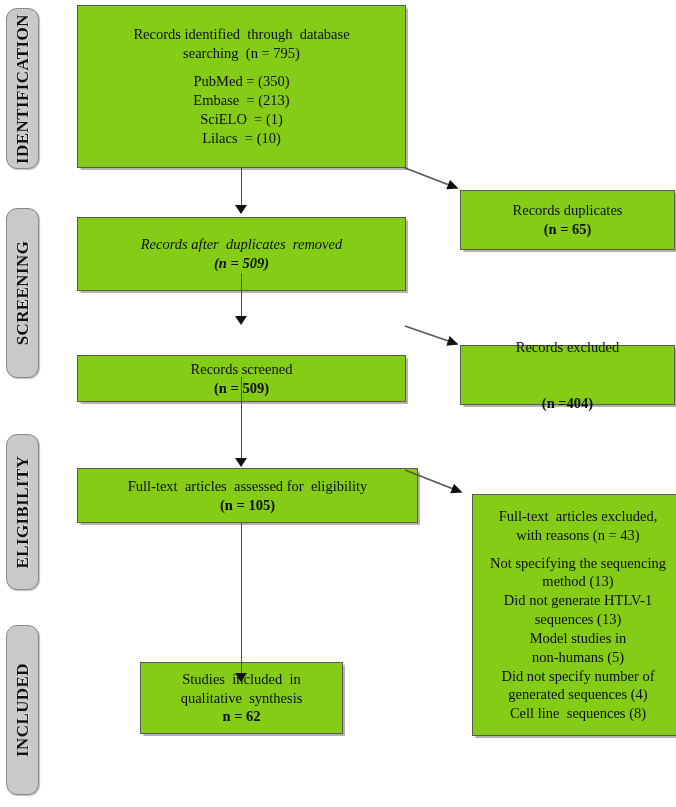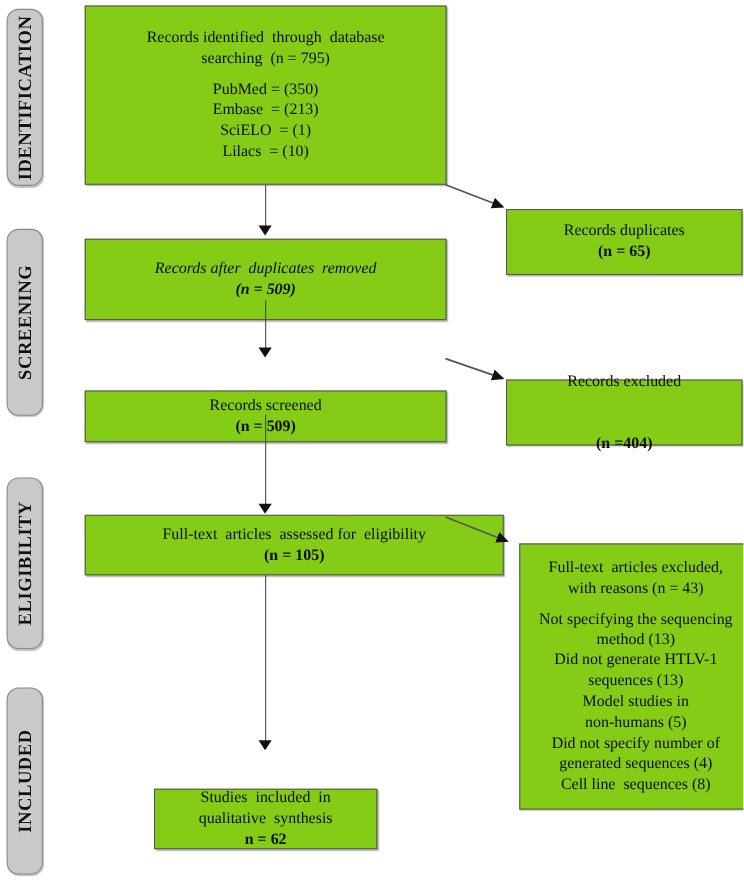--- a/index.html
+++ b/index.html
@@ -117,26 +117,26 @@
   <div class="flow-box" style="left:77px; top:217px; width:329px; height:74px;font-style:italic;">
     <span class="line">Records after  duplicates  removed</span>
     <span class="line bold">(n = 509)</span>
   </div>
 
   <div class="flow-box" style="left:77px; top:326px; width:329px; height:47px;margin-top:29px;">
     <span class="line">Records screened</span>
     <span class="line bold">(n = 509)</span>
   </div>
 
-  <div class="flow-box" style="left:77px; top:468px; width:381px; height:55px;">
+  <div class="flow-box" style="left:77px; top:468px; width:341px; height:55px;">
     <span class="line">Full-text  articles  assessed for  eligibility</span>
     <span class="line bold">(n = 105)</span>
   </div>
 
-  <div class="flow-box" style="left:140px; top:717px; width:203px; height:55px;">
+  <div class="flow-box" style="left:140px; top:662px; width:203px; height:72px;">
     <span class="line">Studies  included  in</span>
     <span class="line">qualitative  synthesis</span>
     <span class="line bold">n = 62</span>
   </div>
 
   <div class="flow-box" style="left:460px; top:190px; width:215px; height:60px;">
     <span class="line">Records duplicates</span>
     <span class="line bold">(n = 65)</span>
   </div>
 

